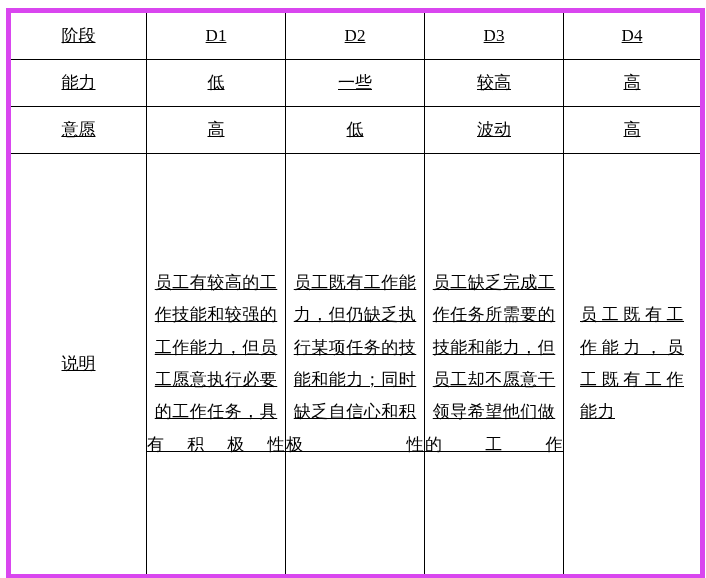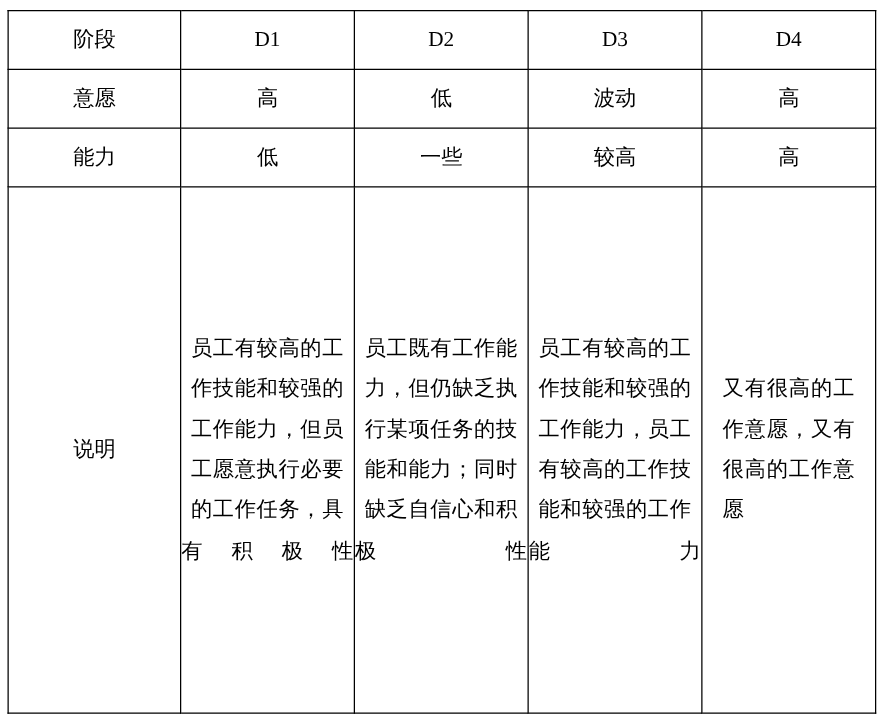--- a/index.html
+++ b/index.html
@@ -17,21 +17,22 @@
     width: 706px;
     height: 578px;
     position: relative;
     box-sizing: border-box;
     padding: 8px 6px 6px 6px;
   }
   table.matrix {
     width: 694px;
     border-collapse: collapse;
     table-layout: fixed;
-    border: 1px solid #d946ef;
+    border: 5px solid #d946ef;
+    text-decoration: underline;
   }
   table.matrix td {
     border: 1px solid #000;
     padding: 0;
     vertical-align: middle;
     text-align: center;
     font-size: 17px;
     line-height: 1.9;
   }
   col.c0 { width: 138px; }
@@ -78,35 +79,35 @@
     </colgroup>
     <tbody>
       <tr class="head-row">
         <td class="colhead">阶段</td>
         <td class="colhead">D1</td>
         <td class="colhead">D2</td>
         <td class="colhead">D3</td>
         <td class="colhead">D4</td>
       </tr>
       <tr class="data-row">
+        <td class="label-cell">能力</td>
+        <td>低</td>
+        <td>一些</td>
+        <td>较高</td>
+        <td>高</td>
+      </tr>
+      <tr class="data-row">
         <td class="label-cell">意愿</td>
         <td>高</td>
         <td>低</td>
         <td>波动</td>
         <td>高</td>
       </tr>
-      <tr class="data-row">
-        <td class="label-cell">能力</td>
-        <td>低</td>
-        <td>一些</td>
-        <td>较高</td>
-        <td>高</td>
-      </tr>
       <tr class="desc-row">
         <td class="label-cell">说明</td>
         <td class="desc-cell">员工有较高的工作技能和较强的工作能力，但员工愿意执行必要的工作任务，具有积极性</td>
         <td class="desc-cell">员工既有工作能力，但仍缺乏执行某项任务的技能和能力；同时缺乏自信心和积极性</td>
-        <td class="desc-cell">员工有较高的工作技能和较强的工作能力，员工有较高的工作技能和较强的工作能力</td>
-        <td class="desc-cell last">又有很高的工作意愿，又有很高的工作意愿</td>
+        <td class="desc-cell">员工缺乏完成工作任务所需要的技能和能力，但员工却不愿意干领导希望他们做的工作</td>
+        <td class="desc-cell last">员工既有工作能力，员工既有工作能力</td>
       </tr>
     </tbody>
   </table>
 </div>
 
 </body></html>

